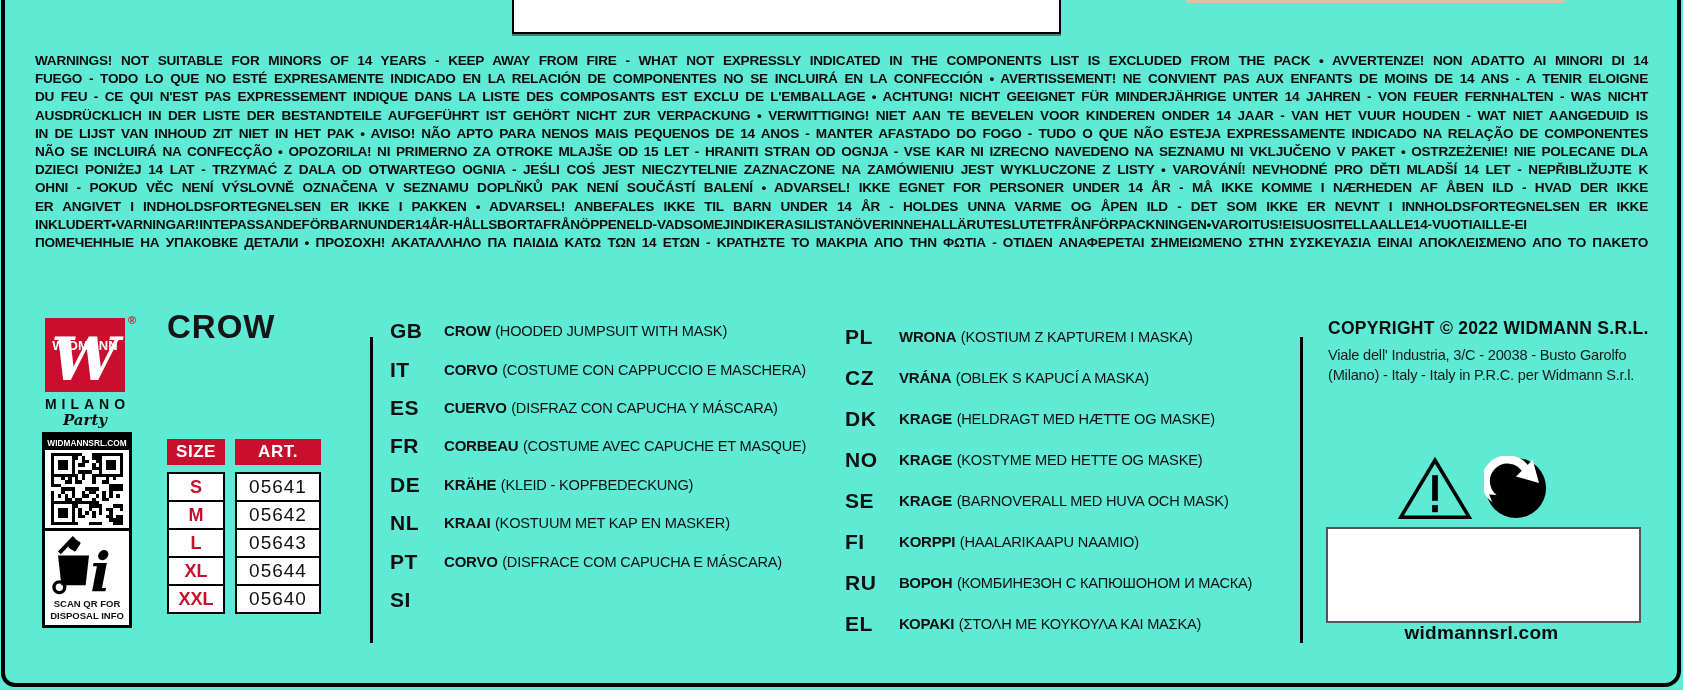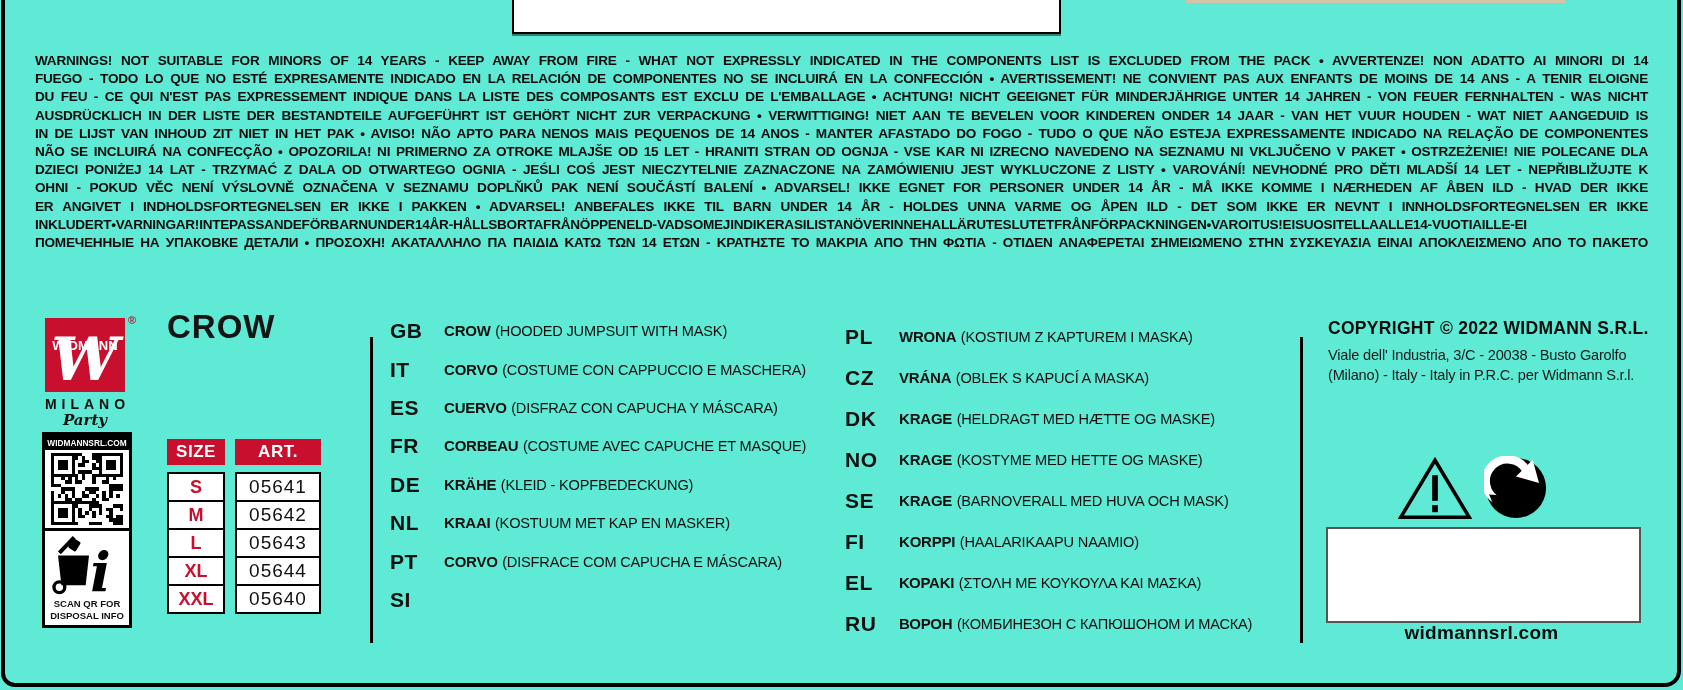--- a/index.html
+++ b/index.html
@@ -443,26 +443,26 @@
     </div>
     <div class="lang-item">
       <span class="lang-code">SE</span>
       <span><span class="lang-name">KRAGE</span> <span class="lang-desc">(BARNOVERALL MED HUVA OCH MASK)</span></span>
     </div>
     <div class="lang-item">
       <span class="lang-code">FI</span>
       <span><span class="lang-name">KORPPI</span> <span class="lang-desc">(HAALARIKAAPU NAAMIO)</span></span>
     </div>
     <div class="lang-item">
+      <span class="lang-code">RU</span>
+      <span><span class="lang-name">ВОРОН</span> <span class="lang-desc">(КОМБИНЕЗОН С КАПЮШОНОМ И МАСКА)</span></span>
+    </div>
+    <div class="lang-item">
       <span class="lang-code">EL</span>
       <span><span class="lang-name">ΚΟΡΑΚΙ</span> <span class="lang-desc">(ΣΤΟΛΗ ΜΕ ΚΟΥΚΟΥΛΑ ΚΑΙ ΜΑΣΚΑ)</span></span>
-    </div>
-    <div class="lang-item">
-      <span class="lang-code">RU</span>
-      <span><span class="lang-name">ВОРОН</span> <span class="lang-desc">(КОМБИНЕЗОН С КАПЮШОНОМ И МАСКА)</span></span>
     </div>
   </div>
 
   <div class="copyright">
     <div class="cp1">COPYRIGHT © 2022 WIDMANN S.R.L.</div>
     <div class="cp-line">Viale dell' Industria, 3/C - 20038 - Busto Garolfo</div>
     <div class="cp-line">(Milano) - Italy - Italy in P.R.C. per Widmann S.r.l.</div>
   </div>
 
   <div class="symbols">

